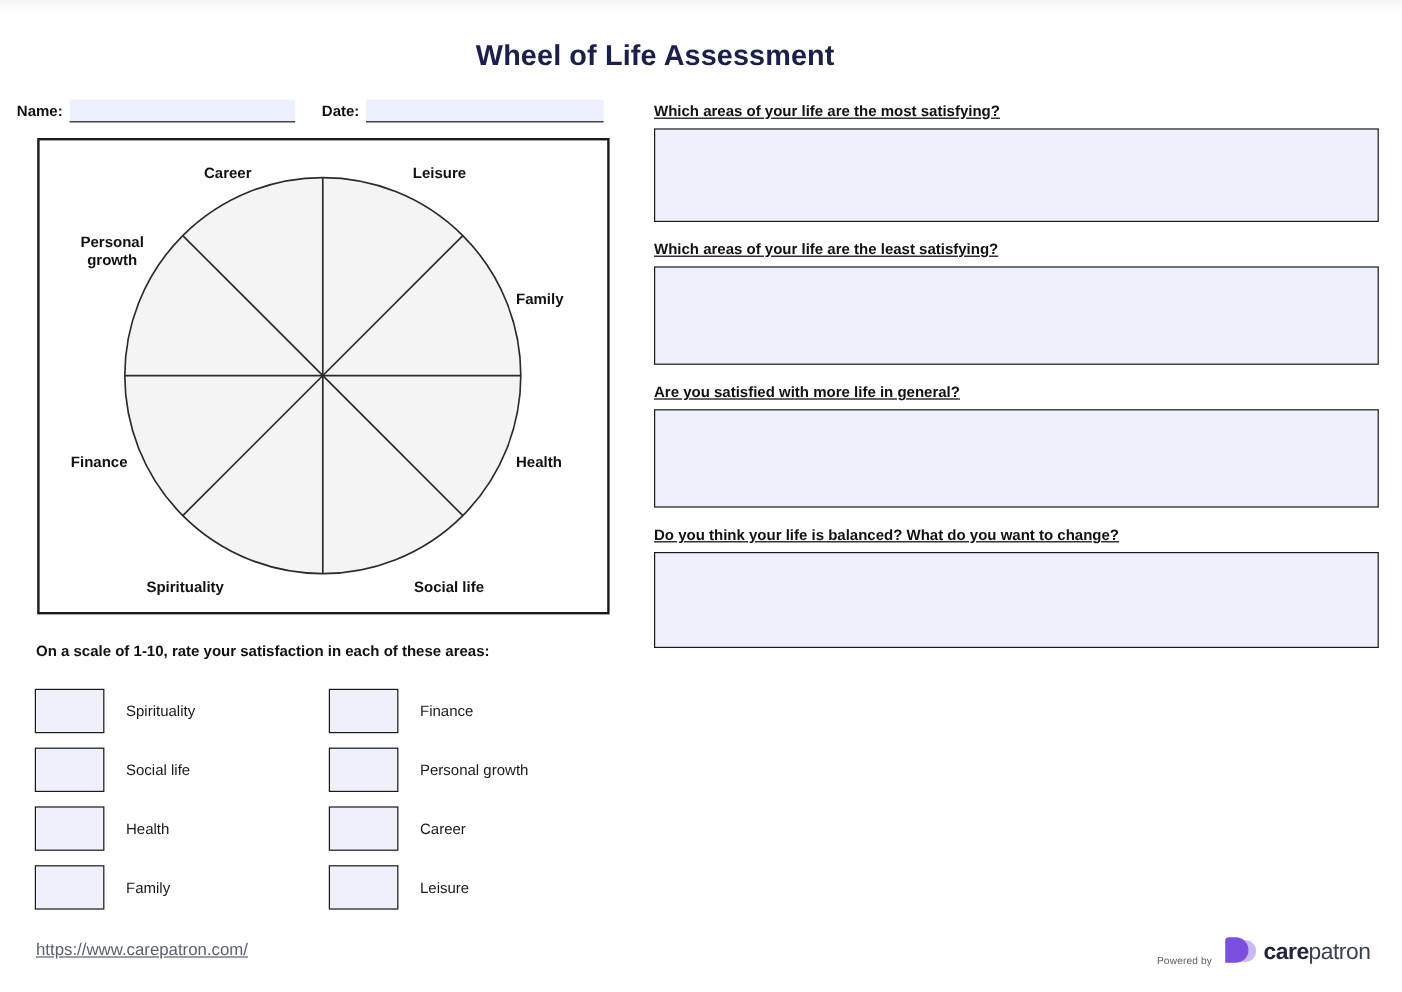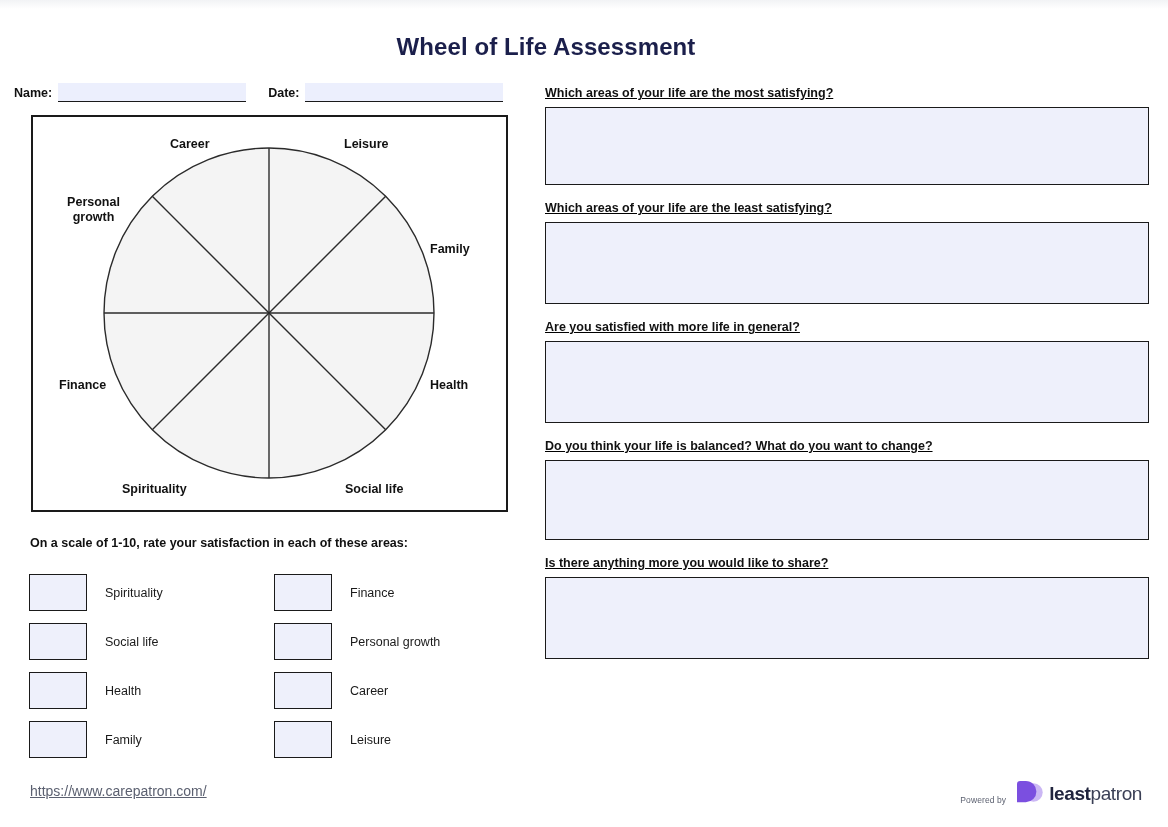--- a/index.html
+++ b/index.html
@@ -207,31 +207,27 @@
       <div class="qbox h2"></div>
     </div>
     <div class="qblock">
       <div class="qlabel">Are you satisfied with more life in general?</div>
       <div class="qbox h3"></div>
     </div>
     <div class="qblock">
       <div class="qlabel">Do you think your life is balanced? What do you want to change?</div>
       <div class="qbox h4"></div>
     </div>
-    <div class="qblock">
-      <div class="qlabel">Is there anything more you would like to share?</div>
-      <div class="qbox h5"></div>
-    </div>
   </div>
 
   <a class="footer-url" href="#">https://www.carepatron.com/</a>
 
   <div class="brand">
     <span class="brand-powered">Powered by</span>
     <span class="brand-mark">
       <svg width="30" height="25" viewBox="0 0 30 25">
         <circle cx="20.5" cy="12.5" r="9.2" fill="#b79bf0" opacity="0.72"></circle>
         <path d="M4 4.2 A3.2 3.2 0 0 1 7.2 1 L12.8 1 A8.6 8.6 0 0 1 12.8 22.2 L4 22.2 Z" fill="#7B4FE0"></path>
       </svg>
     </span>
-    <span class="brand-word"><b>least</b><span class="light">patron</span></span>
+    <span class="brand-word"><b>care</b><span class="light">patron</span></span>
   </div>
 </div>
 
 </body></html>

